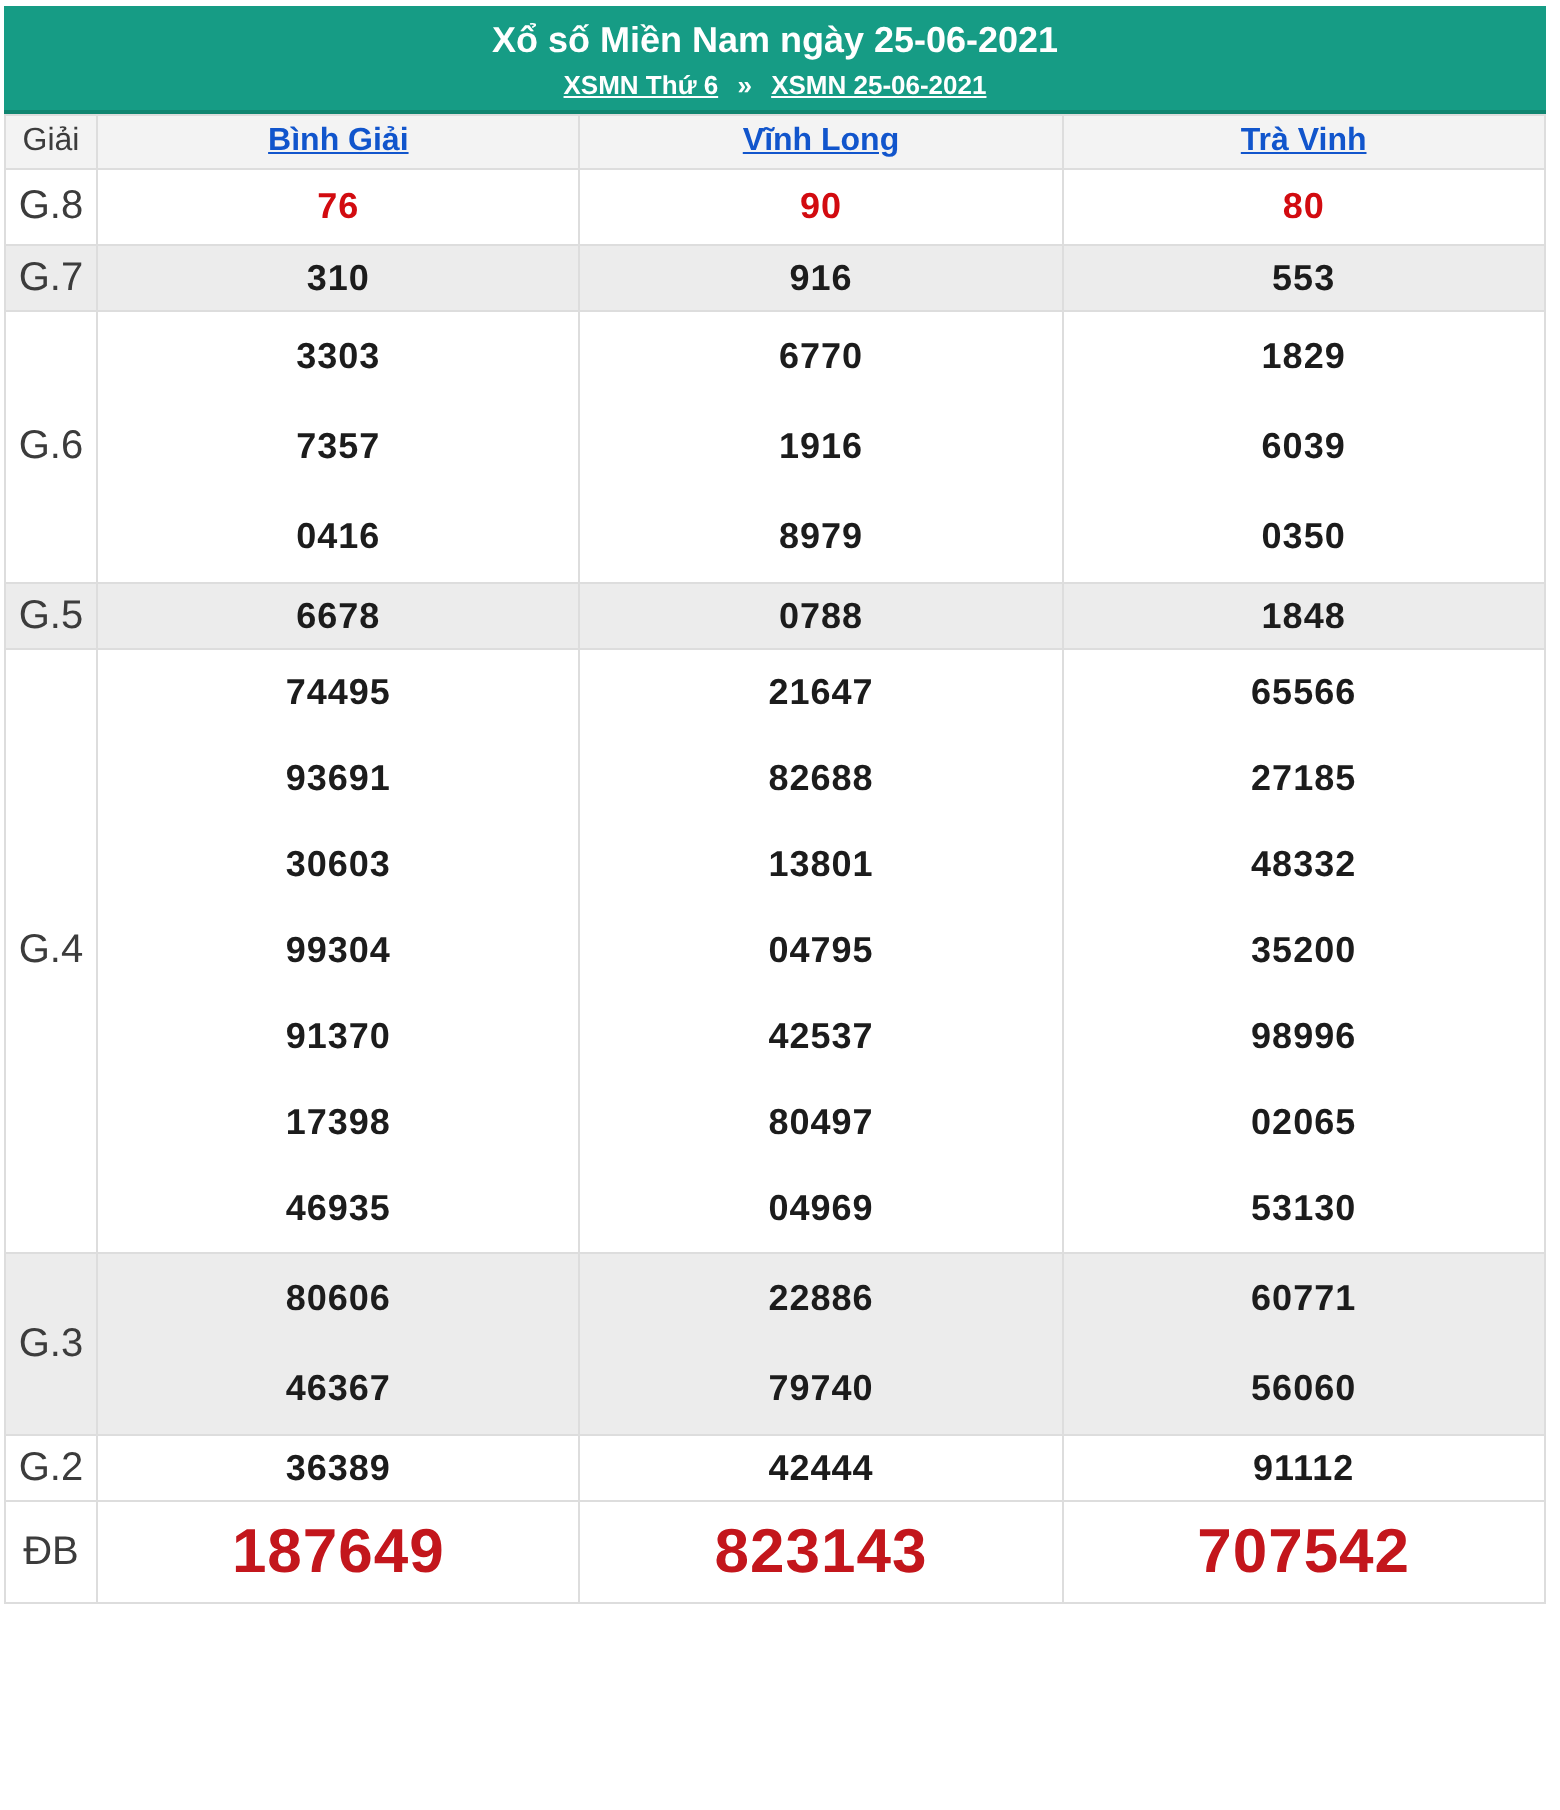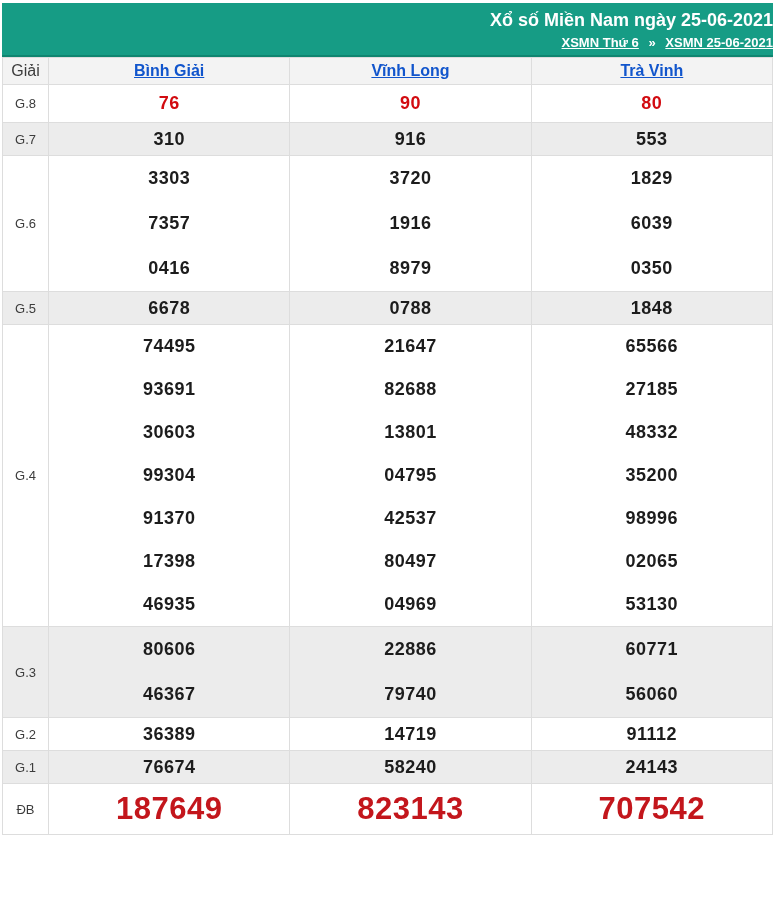--- a/index.html
+++ b/index.html
@@ -20,21 +20,21 @@
     width:780px;height:905px;
     background:#fff;
     font-family:"Liberation Sans", sans-serif;
     overflow:hidden;
   }
   .panel{padding:3px 7px 0 2px;}
   .banner{
     background:var(--teal);
     border-bottom:2px solid var(--teal-dark);
     height:54px;
-    text-align:right;
+    text-align:center;
     padding-top:6px;
   }
   .banner-title{
     color:#fff;font-weight:bold;font-size:18px;line-height:22px;
   }
   .breadcrumb{margin-top:3px;font-size:13px;color:#fff;line-height:18px;}
   .breadcrumb a{color:#fff;text-decoration:underline;font-weight:bold;cursor:pointer;}
   .breadcrumb .sep{margin:0 6px;font-weight:bold;text-decoration:none;}
   table.results{
     width:100%;
@@ -54,21 +54,21 @@
     font-size:16px;
   }
   th.prize-head{font-weight:normal;color:var(--label-ink);}
   th.prov-head a{
     color:var(--link-blue);
     font-weight:bold;
     text-decoration:underline;
     cursor:pointer;
   }
   td.prize-label{
-    font-size:13px;
+    font-size:20px;
     color:var(--label-ink);
     font-weight:normal;
   }
   .num{
     display:flex;align-items:center;justify-content:center;
     font-weight:bold;
     font-size:18px;
     color:var(--ink);
     height:45px;
     letter-spacing:0.5px;
@@ -140,21 +140,21 @@
           </td>
         </tr>
         <tr class="row-multi">
           <td class="prize-label">G.6</td>
           <td>
             <div class="num">3303</div>
             <div class="num">7357</div>
             <div class="num">0416</div>
           </td>
           <td>
-            <div class="num">3720</div>
+            <div class="num">6770</div>
             <div class="num">1916</div>
             <div class="num">8979</div>
           </td>
           <td>
             <div class="num">1829</div>
             <div class="num">6039</div>
             <div class="num">0350</div>
           </td>
         </tr>
         <tr class="row-single stripe">
@@ -213,36 +213,24 @@
             <div class="num">60771</div>
             <div class="num">56060</div>
           </td>
         </tr>
         <tr class="row-single">
           <td class="prize-label">G.2</td>
           <td>
             <div class="num">36389</div>
           </td>
           <td>
-            <div class="num">14719</div>
+            <div class="num">42444</div>
           </td>
           <td>
             <div class="num">91112</div>
-          </td>
-        </tr>
-        <tr class="row-single stripe">
-          <td class="prize-label">G.1</td>
-          <td>
-            <div class="num">76674</div>
-          </td>
-          <td>
-            <div class="num">58240</div>
-          </td>
-          <td>
-            <div class="num">24143</div>
           </td>
         </tr>
         <tr class="row-db">
           <td class="prize-label">ĐB</td>
           <td>
             <div class="num">187649</div>
           </td>
           <td>
             <div class="num">823143</div>
           </td>

